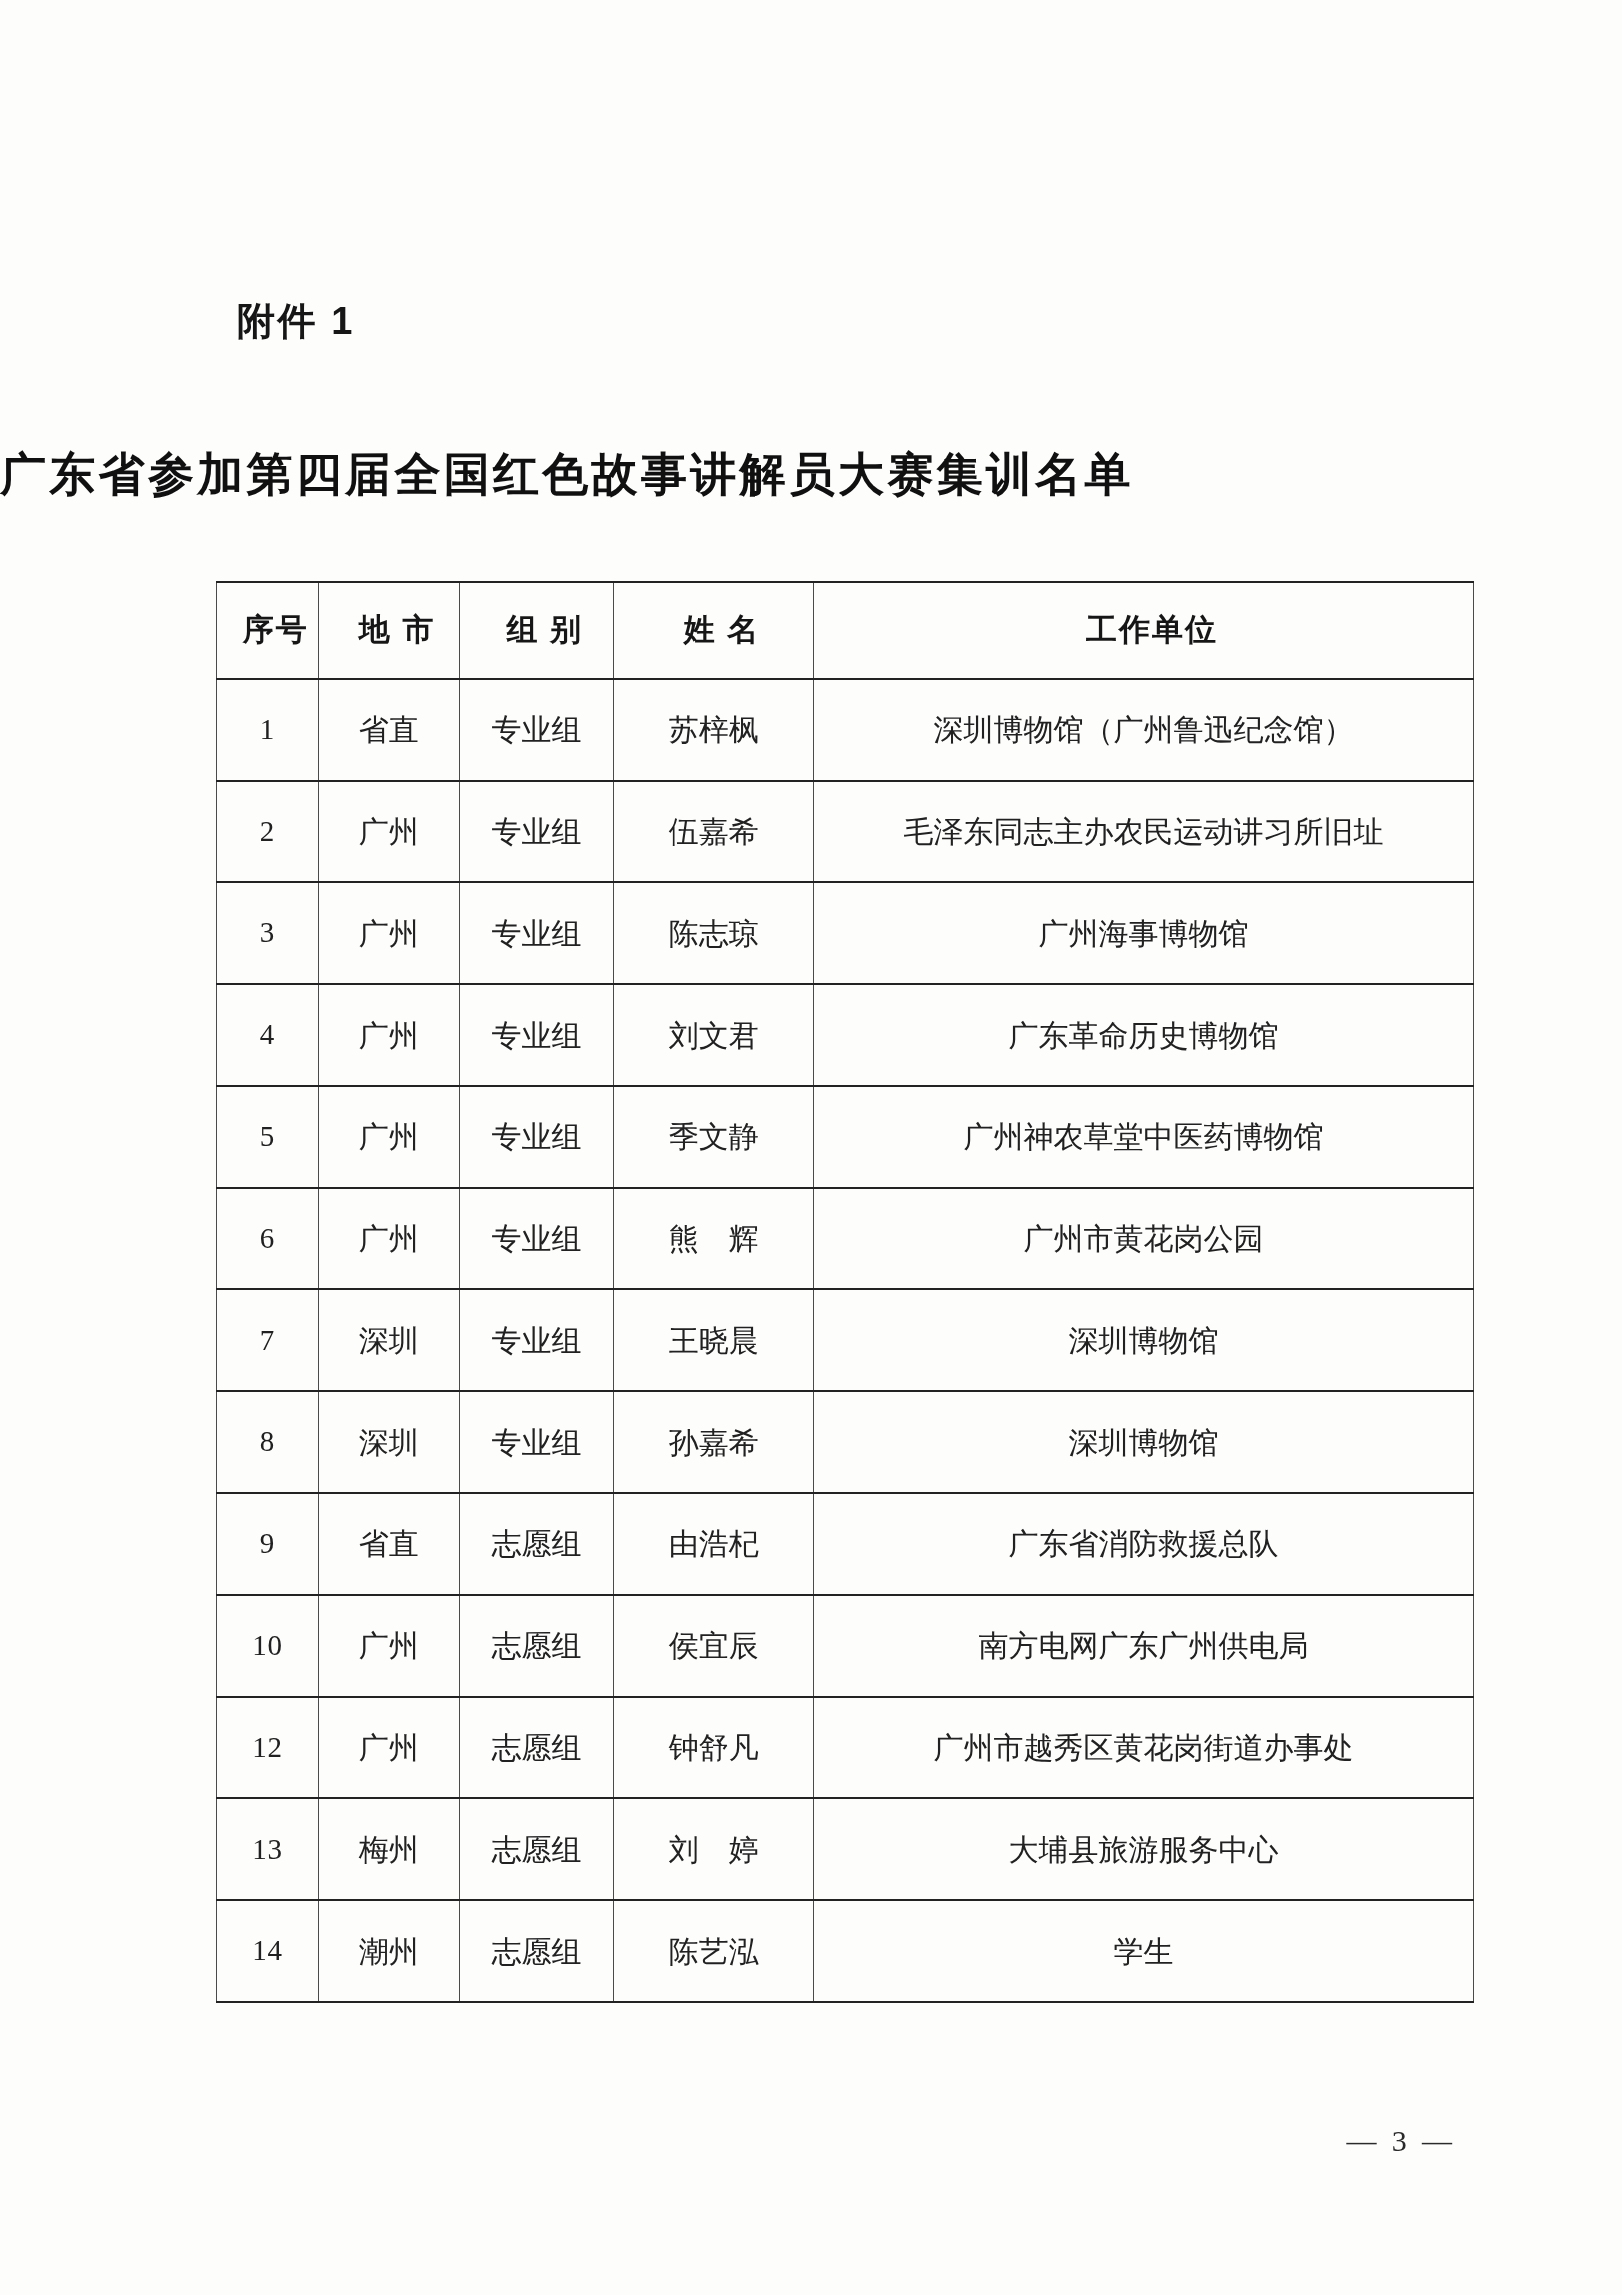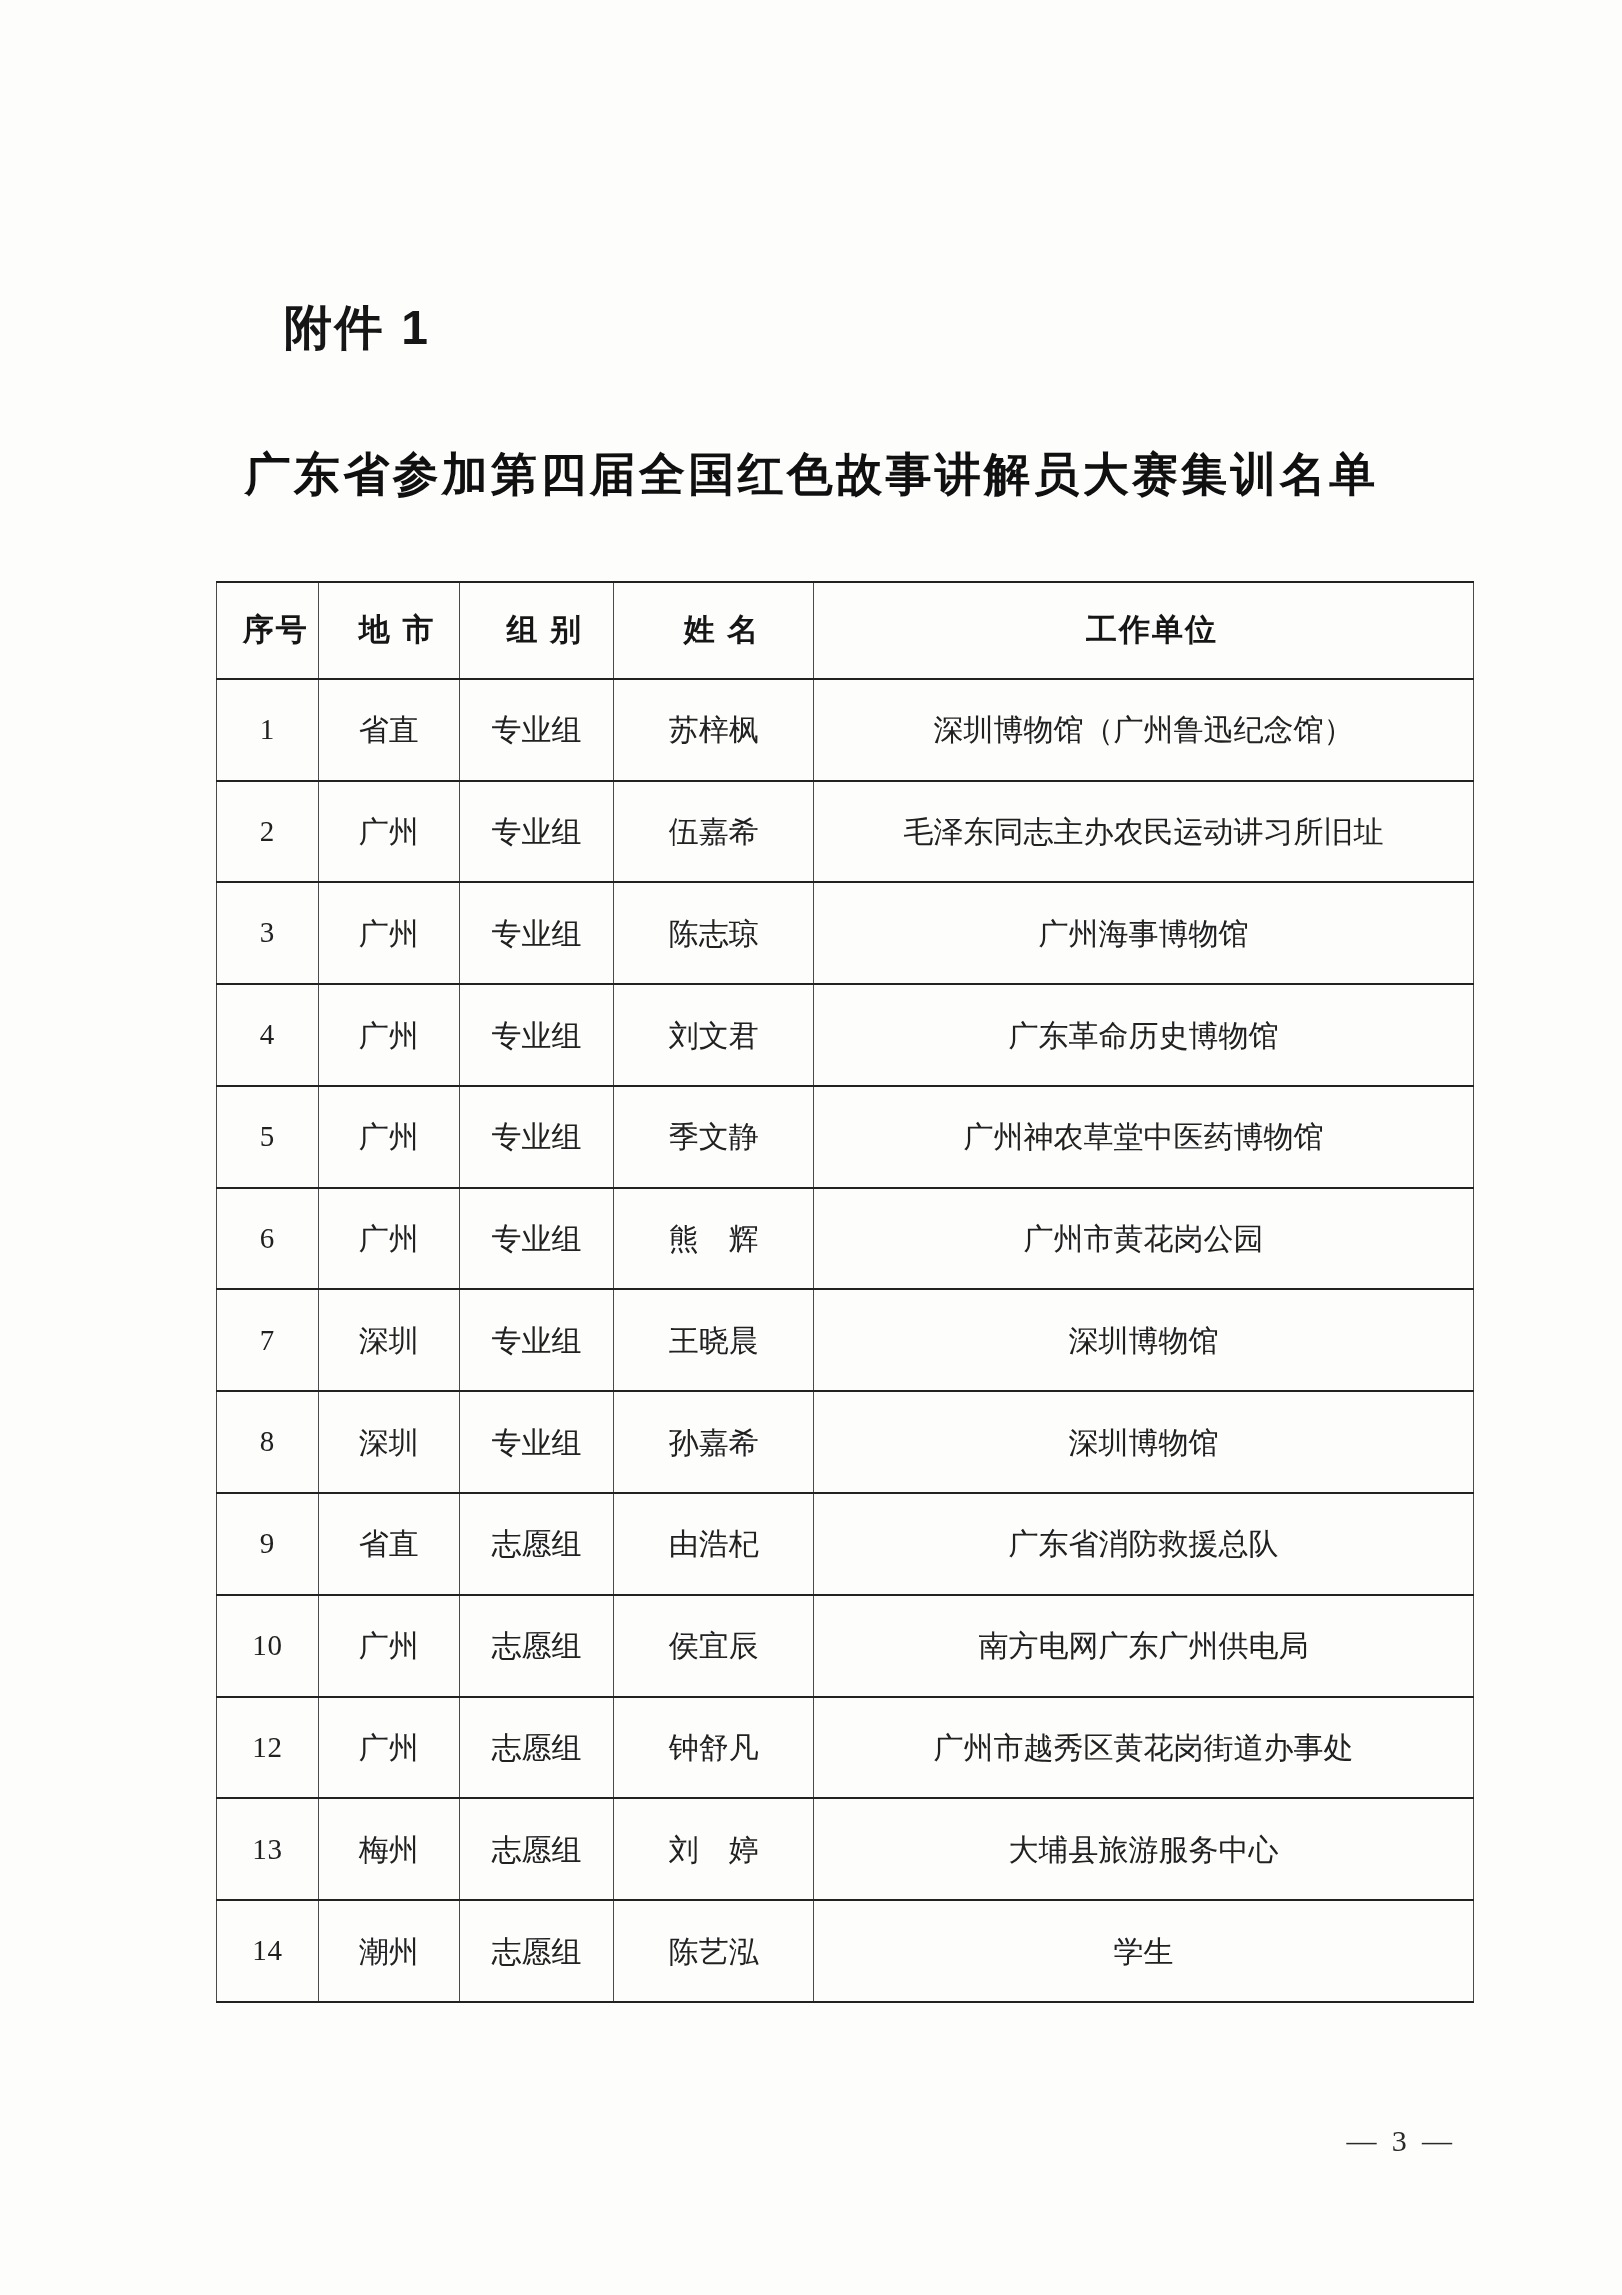--- a/index.html
+++ b/index.html
@@ -18,32 +18,30 @@
     position: absolute;
     inset: 0;
     background: #fdfdfc;
   }
   .attachment-label {
     position: absolute;
     left: 237px;
     top: 296px;
     font-family: "Liberation Sans", sans-serif;
     font-weight: bold;
-    font-size: 48px;
+    font-size: 38px;
     letter-spacing: 2.6px;
     color: #161616;
     white-space: nowrap;
-    margin-left: 47px;
   }
   .doc-title {
     position: absolute;
     left: 0;
     top: 444px;
     width: 1623px;
-    text-align: center;
     font-family: "Liberation Serif", serif;
     font-weight: bold;
     font-size: 46px;
     letter-spacing: 3.3px;
     color: #101010;
     white-space: nowrap;
   }
   table.roster {
     position: absolute;
     left: 216px;

